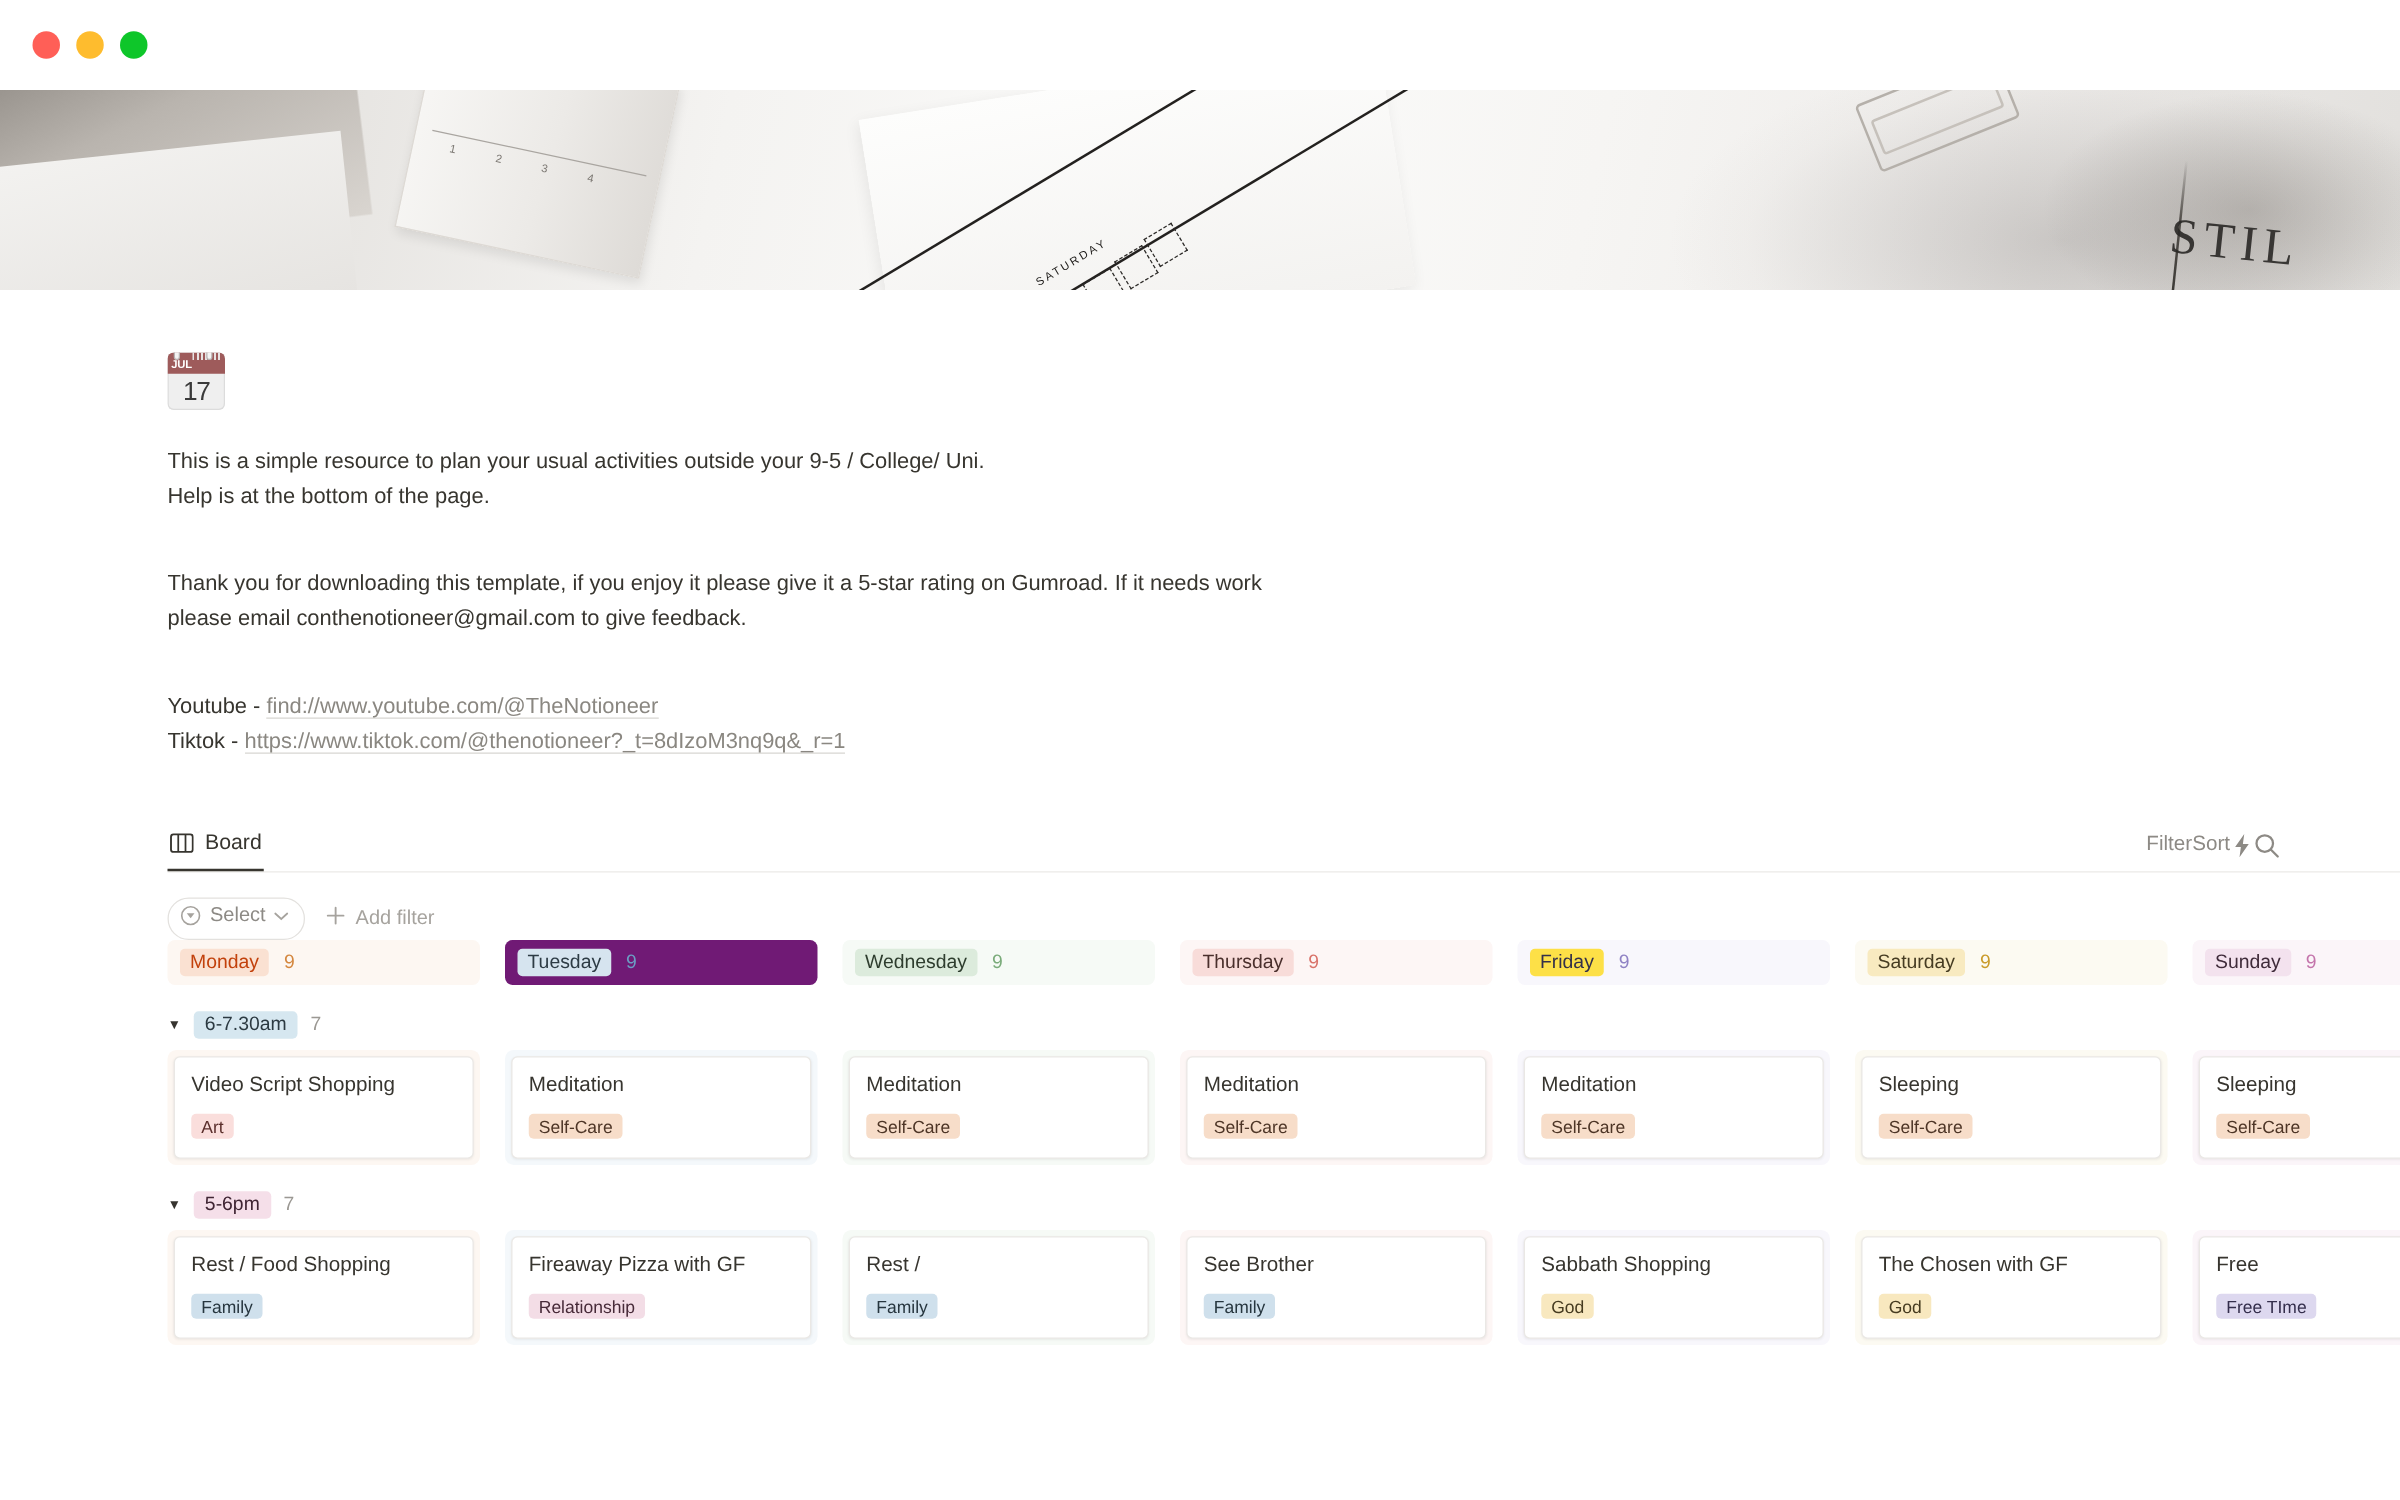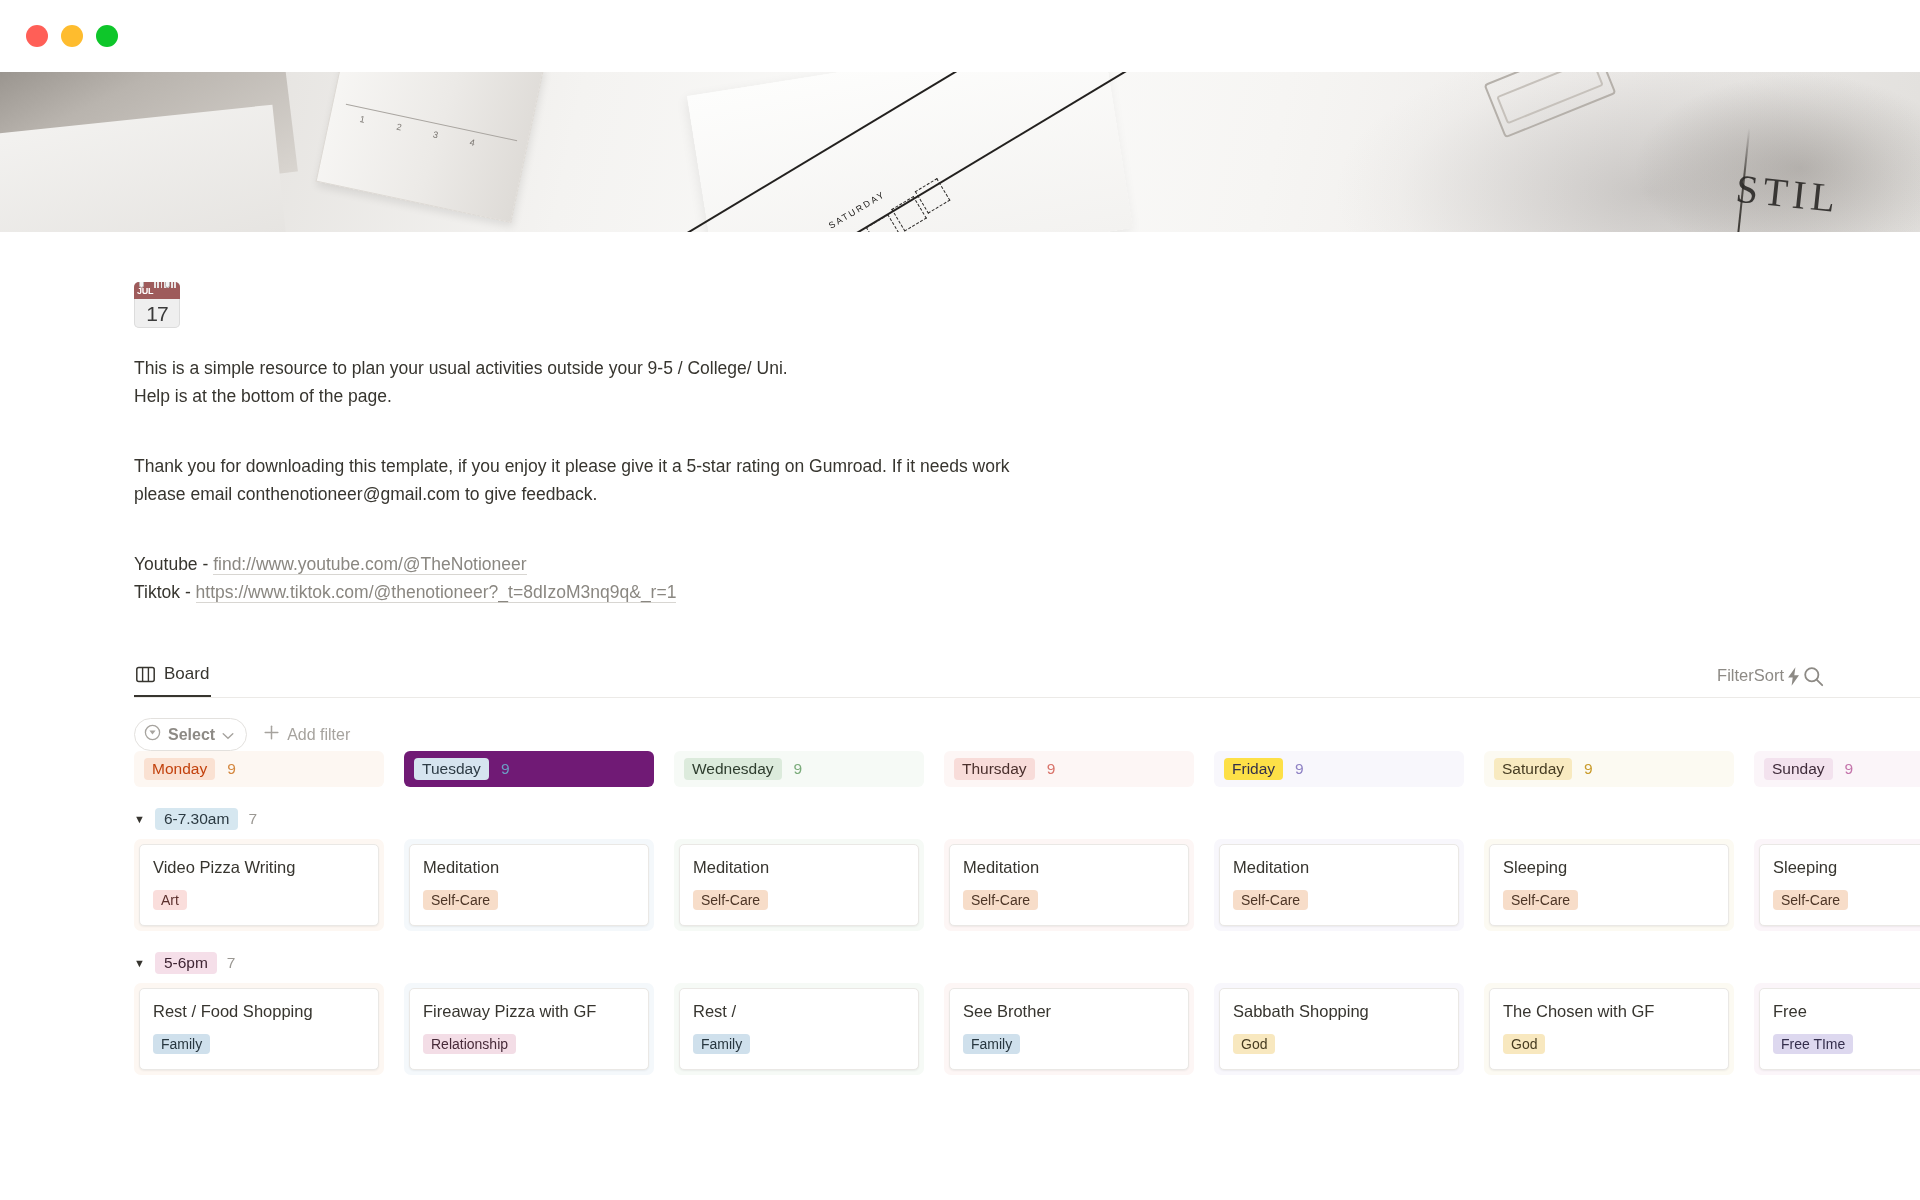--- a/index.html
+++ b/index.html
@@ -219,28 +219,27 @@
   .toolbar-right { display: flex; align-items: flex-start; padding-bottom: 10px; }
   .tb-text { font-size: 16.5px; color: #8d8a85; cursor: pointer; }
   .tb-icon { color: #8d8a85; display: inline-flex; cursor: pointer; }
 
   
   .filter-row {
     margin-top: 20px;
     display: flex; align-items: center; gap: 16px;
   }
   .select-chip {
-    display: flex; align-items: center; gap: 7px;
+    display: flex; align-items: flex-start; gap: 7px;
     border: 1px solid #e3e1de;
     border-radius: 20px;
     padding: 5px 12px 5px 9px;
     font-size: 16px; color: #8d8a85;
     cursor: pointer;
     background: #fff;
-    font-weight: bold;
   }
   .add-filter {
     display: flex; align-items: center; gap: 7px;
     font-size: 16px; color: #a6a39e; cursor: pointer;
   }
   .col-header {
     border-radius: 6px;
     padding: 7px 10px;
     display: flex; align-items: center; gap: 12px;
   }
@@ -443,21 +442,21 @@
             <span class="col-count" style="color: rgb(196, 116, 171);">9</span>
           </div>
         </div>
         <div class="group-row">
           <span class="group-caret">▼</span>
           <span class="group-pill" style="background: rgb(214, 231, 240); color: rgb(44, 58, 66);">6-7.30am</span>
           <span class="group-count">7</span>
         </div>
         <div class="cards-row">
           <div class="card-slot" style="background: rgb(253, 247, 242);">
-            <div class="card"><div class="card-title">Video Pizza Writing</div><span class="card-tag" style="background: rgb(250, 222, 220); color: rgb(91, 47, 44);">Art</span></div>
+            <div class="card"><div class="card-title">Video Script Shopping</div><span class="card-tag" style="background: rgb(250, 222, 220); color: rgb(91, 47, 44);">Art</span></div>
           </div>
           <div class="card-slot" style="background: rgb(244, 248, 251);">
             <div class="card"><div class="card-title">Meditation</div><span class="card-tag" style="background: rgb(247, 221, 201); color: rgb(77, 53, 38);">Self-Care</span></div>
           </div>
           <div class="card-slot" style="background: rgb(246, 250, 246);">
             <div class="card"><div class="card-title">Meditation</div><span class="card-tag" style="background: rgb(247, 221, 201); color: rgb(77, 53, 38);">Self-Care</span></div>
           </div>
           <div class="card-slot" style="background: rgb(253, 246, 245);">
             <div class="card"><div class="card-title">Meditation</div><span class="card-tag" style="background: rgb(247, 221, 201); color: rgb(77, 53, 38);">Self-Care</span></div>
           </div>

